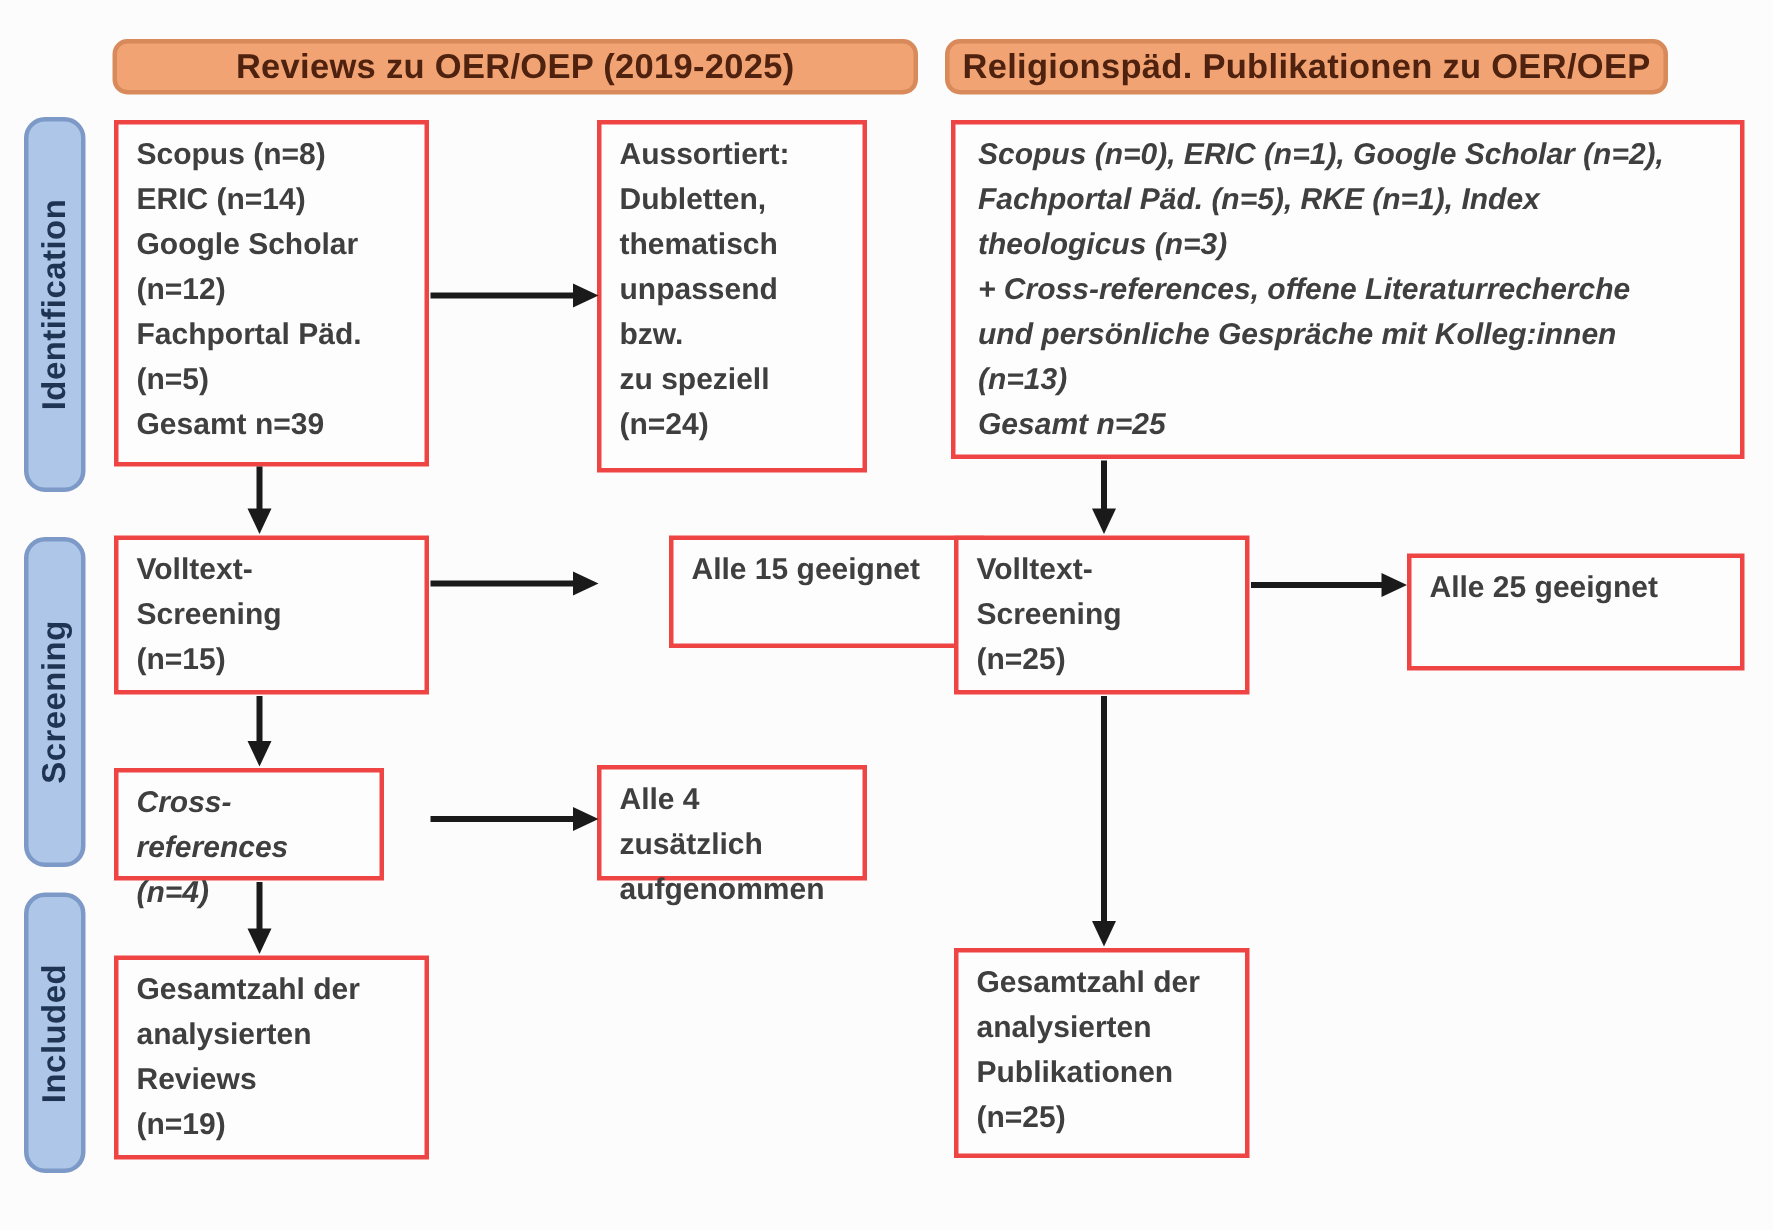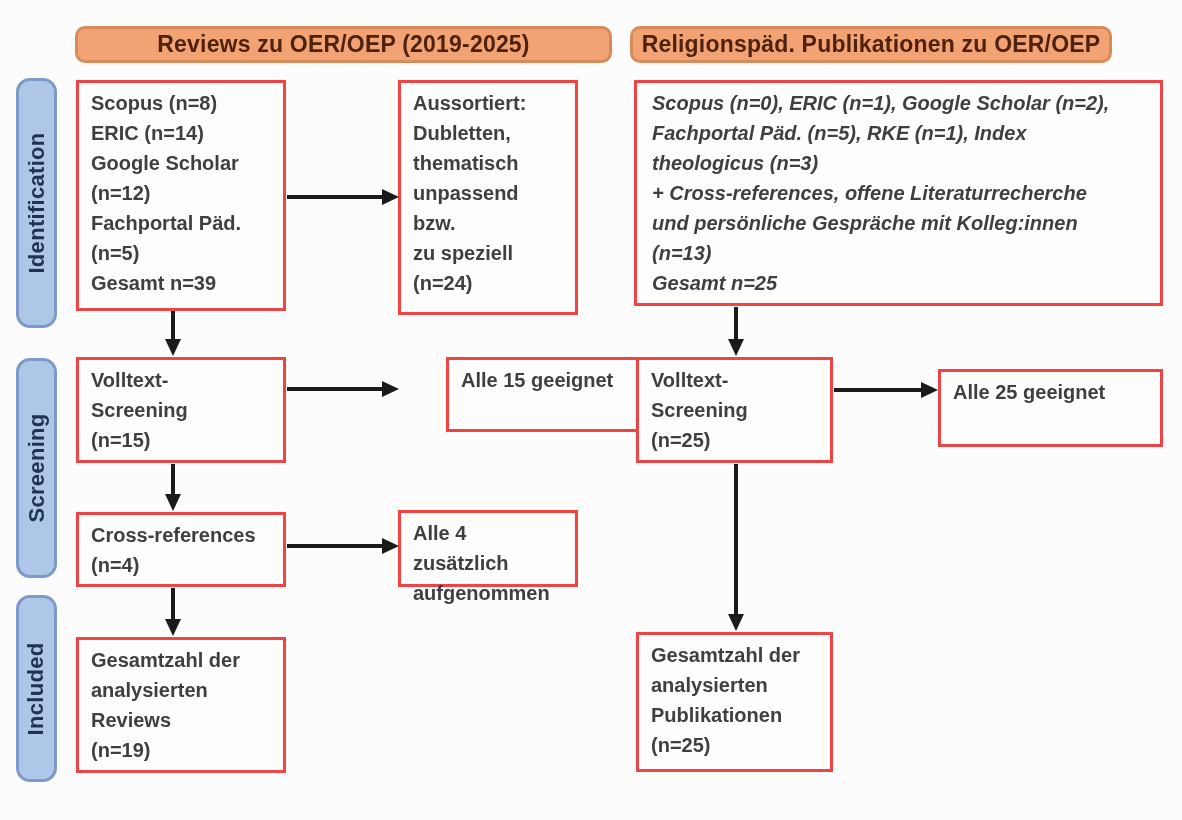--- a/index.html
+++ b/index.html
@@ -93,21 +93,21 @@
   <div class="box" style="left:398px; top:80px; width:180px; height:235px;">Aussortiert:
 Dubletten,
 thematisch
 unpassend bzw.
 zu speziell
 (n=24)</div>
   <div class="box" style="left:76px; top:357px; width:210px; height:106px;">Volltext-
 Screening
 (n=15)</div>
   <div class="box" style="left:398px; top:357px; width:210px; height:75px;margin-left:48px;">Alle 15 geeignet</div>
-  <div class="box" style="left:76px; top:512px; width:210px; height:75px;">Cross-references
+  <div class="box" style="left:76px; top:512px; width:180px; height:75px;font-style:italic;">Cross-references
 (n=4)</div>
   <div class="box" style="left:398px; top:510px; width:180px; height:77px;">Alle 4 zusätzlich
 aufgenommen</div>
   <div class="box" style="left:76px; top:637px; width:210px; height:136px;">Gesamtzahl der
 analysierten
 Reviews
 (n=19)</div>
 
   <div class="box wide" style="left:634px; top:80px; width:529px; height:226px;">Scopus (n=0), ERIC (n=1), Google Scholar (n=2),
 Fachportal Päd. (n=5), RKE (n=1), Index

